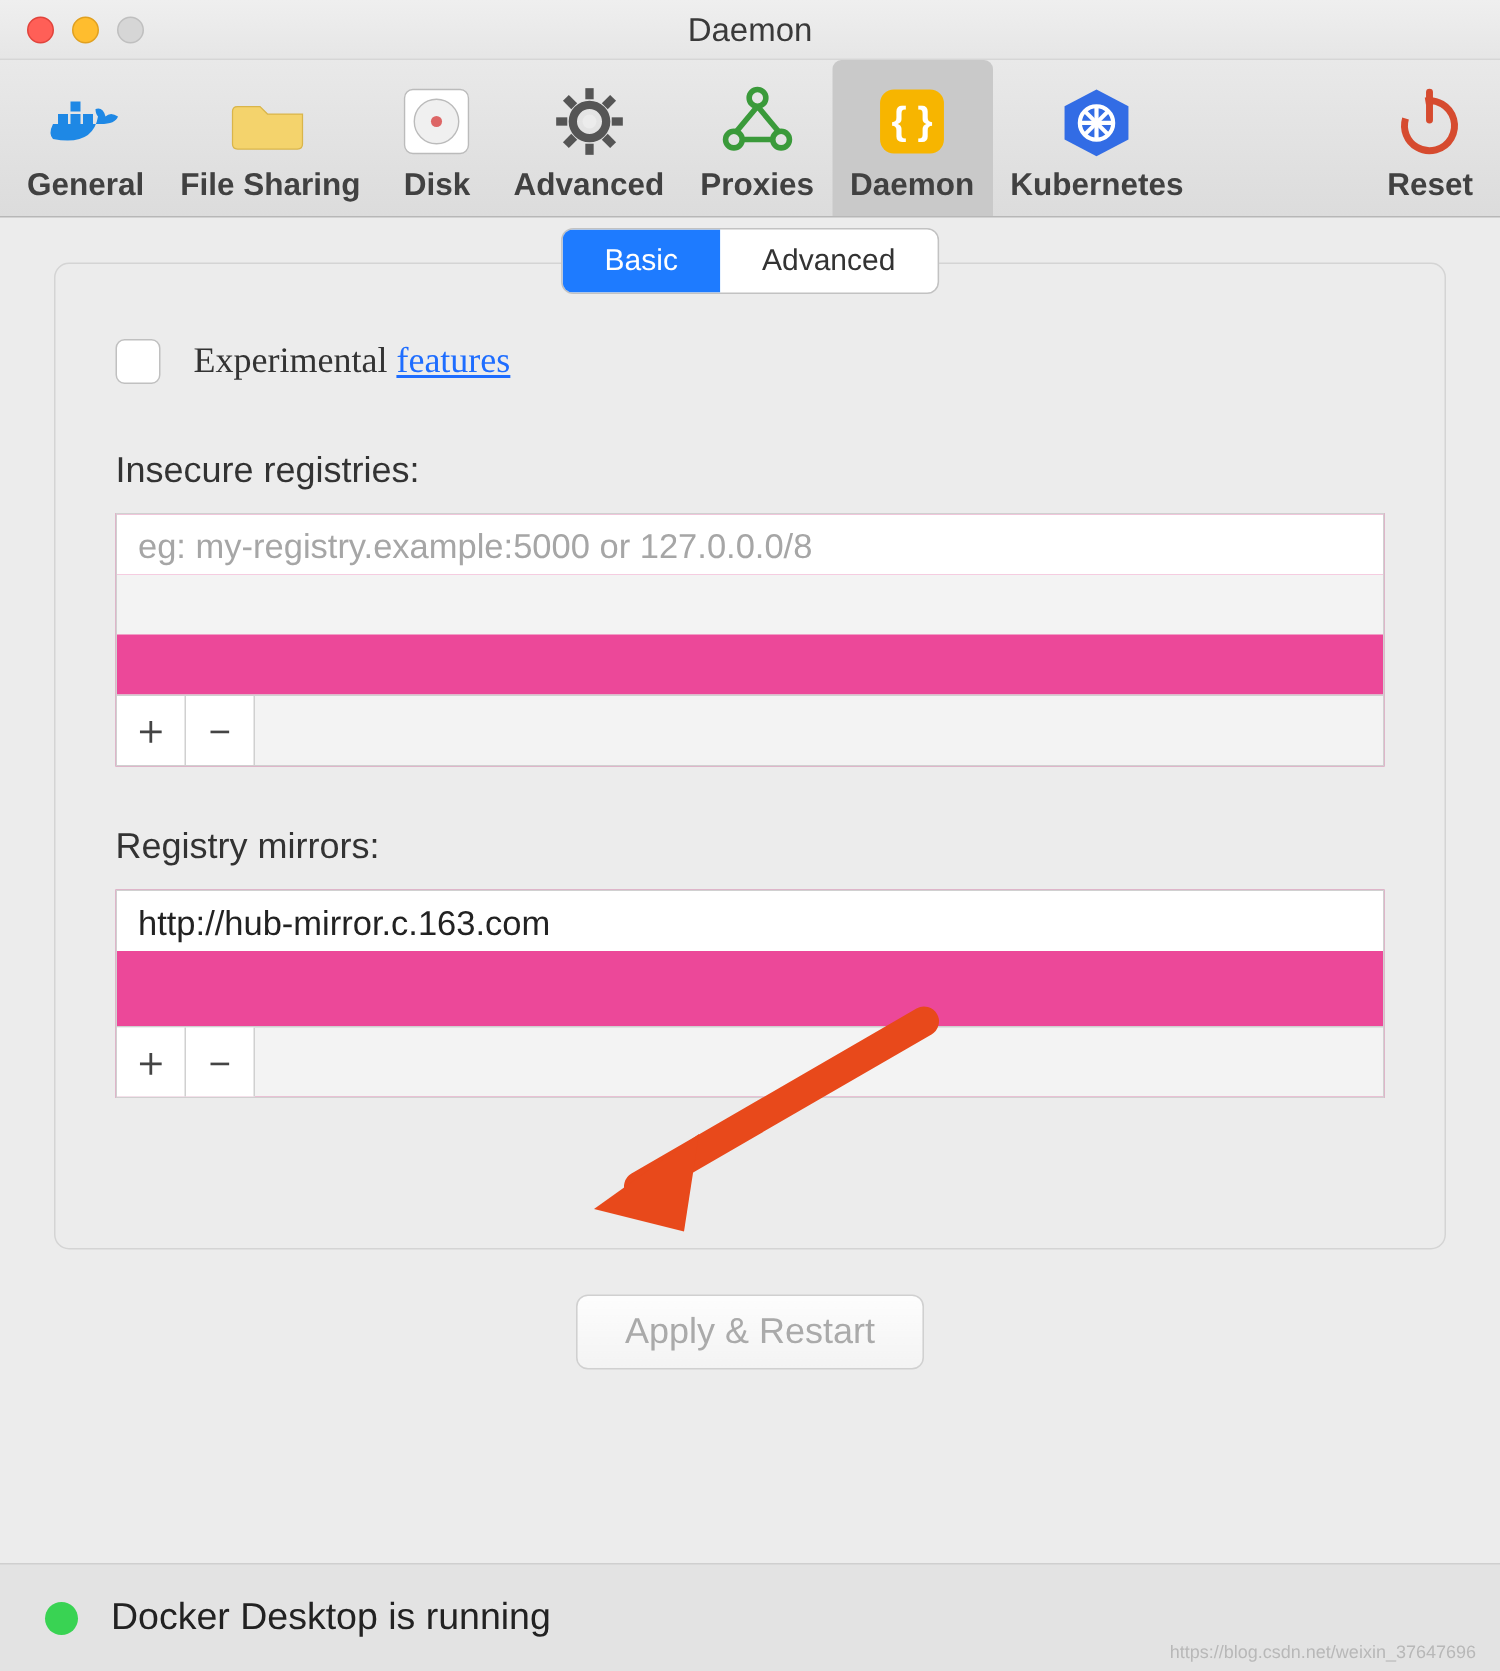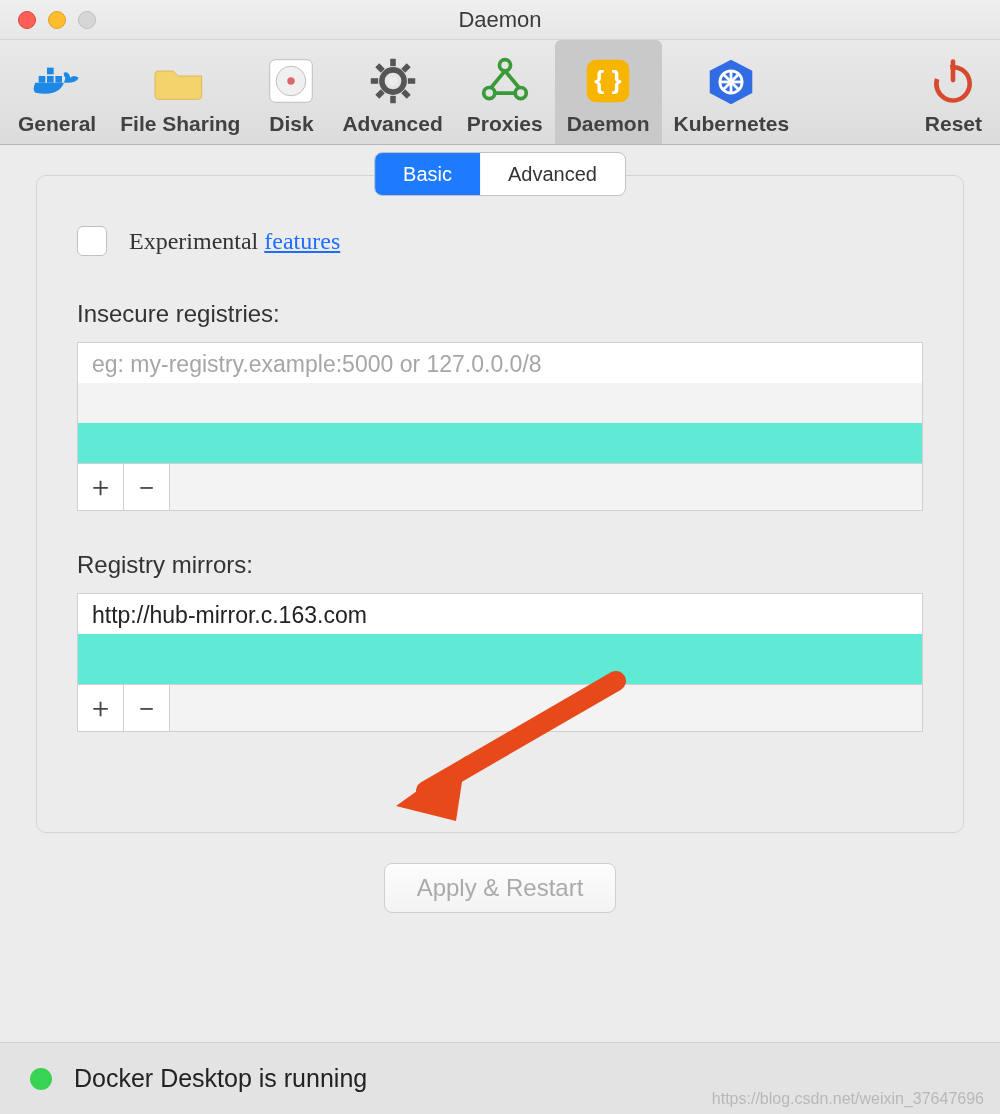--- a/index.html
+++ b/index.html
@@ -128,21 +128,21 @@
   .check-label a { color:#1e6dff; text-decoration:underline; }
 
   .section-label {
     font-size:24px;
     color:#333;
     margin-bottom:14px;
   }
 
   .listbox {
     border:1px solid #d0d0d0;
-    background:#5eead4;
+    background:#ec4899;
     margin-bottom: 40px;
   }
   .list-body { min-height: 90px; }
   .list-row {
     padding: 8px 14px;
     font-size:23px;
     height: 40px;
   }
   .list-row.placeholder { color:#a6a6a6; background:#fff; }
   .list-row.alt { background:#f3f3f3; }
@@ -187,21 +187,21 @@
     gap:22px;
   }
   .status-dot {
     width:22px;height:22px;border-radius:50%;
     background:#39d353;
   }
   .status-text { font-size:25px; color:#222; }
   .watermark {
     position:absolute;
     right:16px; bottom:6px;
-    font-size:16px;
+    font-size:12px;
     color:#b8b8b8;
   }
 
   
   .arrow {
     position:absolute;
     left: 386px; top: 516px;
     width: 260px; height: 170px;
     pointer-events:none;
   }

